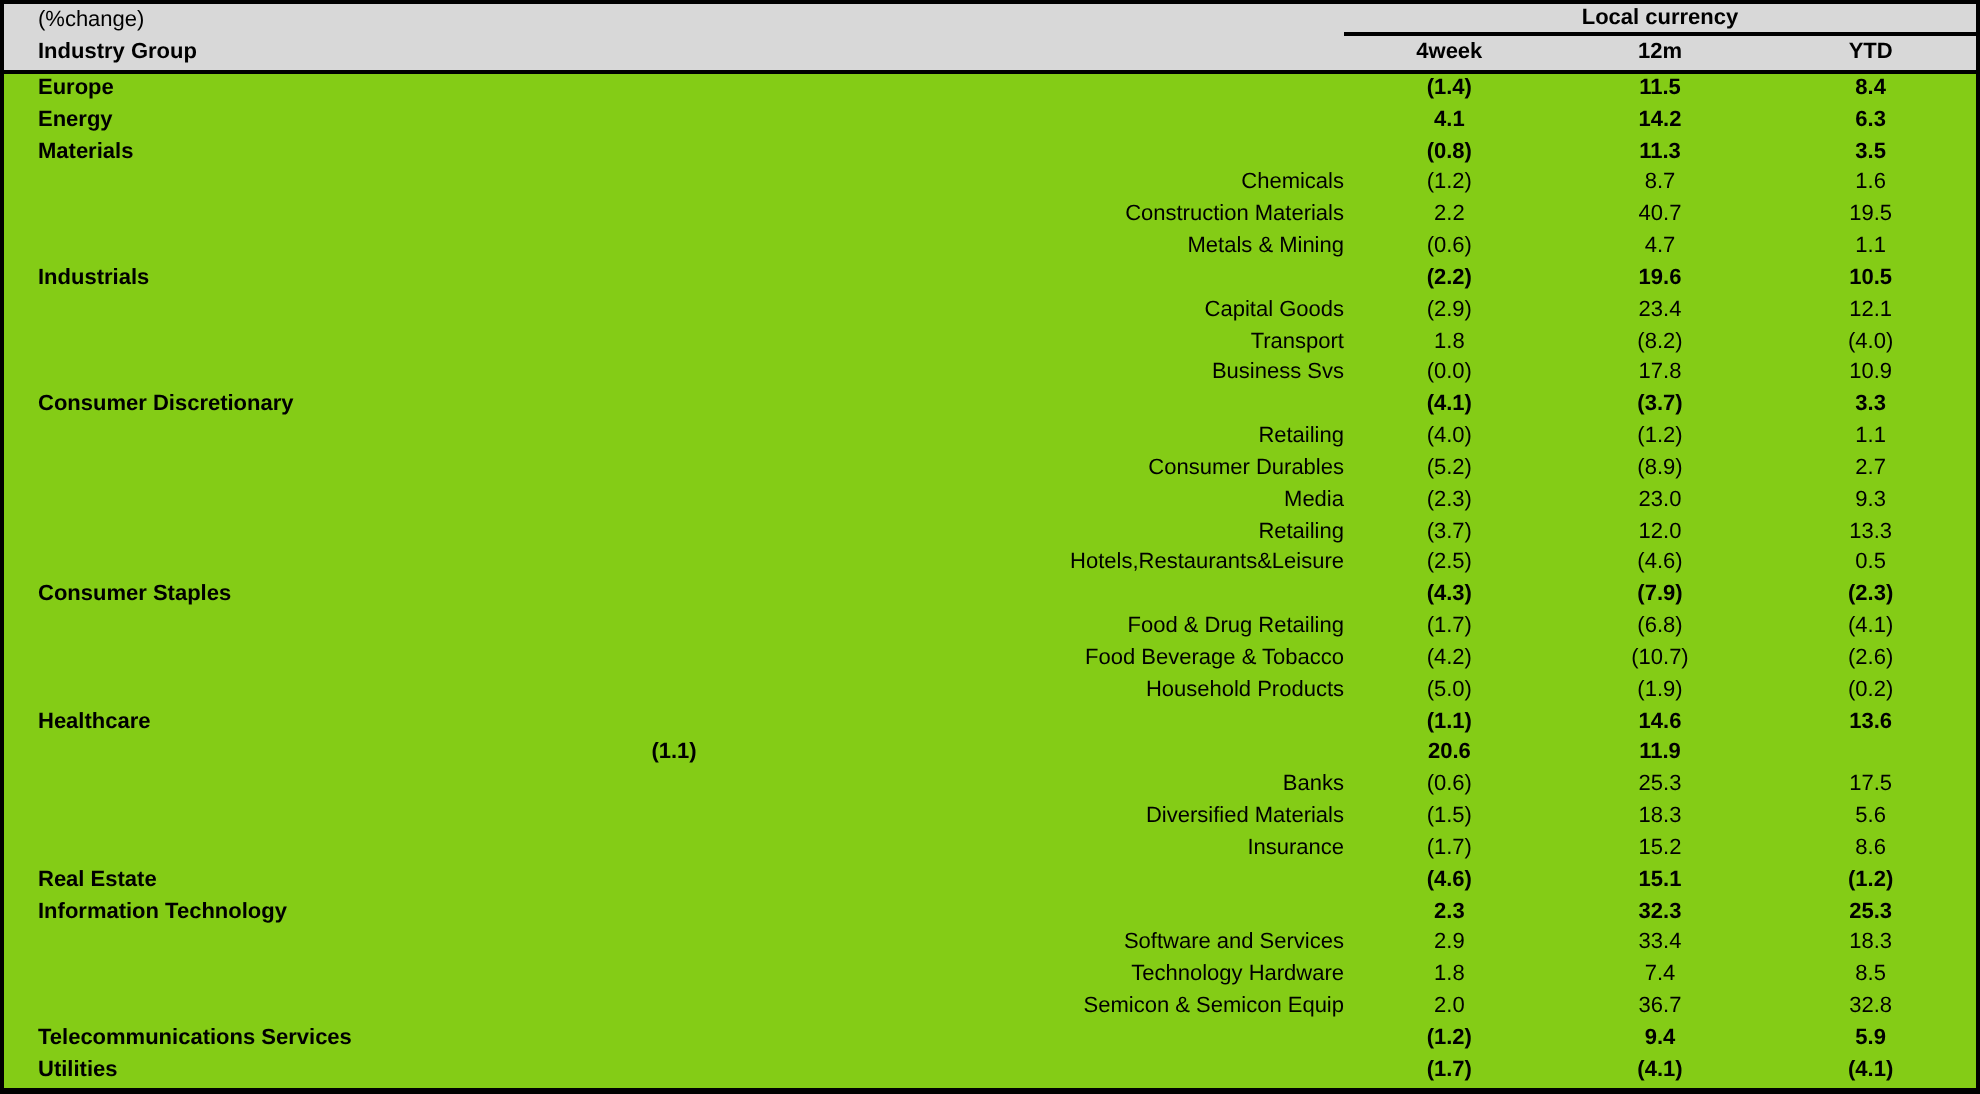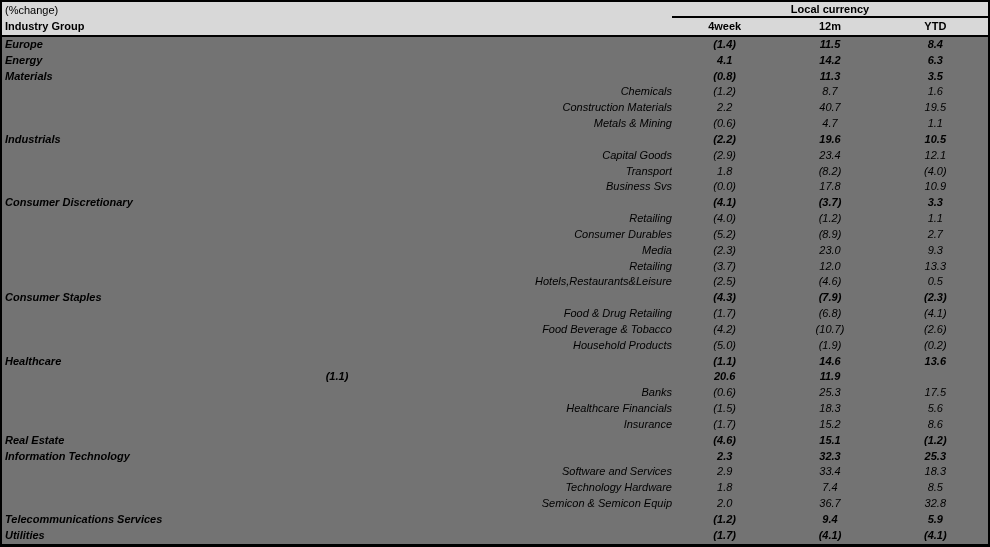--- a/index.html
+++ b/index.html
@@ -34,24 +34,24 @@
     font-weight: bold;
     line-height: 14px;
     border-bottom: 2px solid var(--border-color);
   }
   .hrow2 { height: 17px; line-height: 17px; }
   .cell {
     font-size: 11px;
     white-space: nowrap;
     overflow: hidden;
   }
-  .label-cell { text-align: left; padding-left: 3px; }
+  .label-cell { text-align: left; padding-left: 17px; }
   .num-cell  { text-align: center; }
   .bold { font-weight: bold; }
-  .body { background: #737373; font-style: italic; }
+  .body { background: #84cc16; }
   .row { height: 15.84px; line-height: 15.84px; }
   .row.group-row { font-weight: bold; }
   .row.sub-row .label-cell { padding-left: 325px; text-align: right; }
 </style>
 </head>
 <body>
 
 <div class="table-wrap" style="--header-bg: #d8d8d8; --border-color: #000000;">
   <div class="header">
     <div class="hrow hrow1">
@@ -197,21 +197,21 @@
     <div class="cell num-cell">20.6</div>
     <div class="cell num-cell">11.9</div>
   </div>
       <div class="row sub-row">
     <div class="cell label-cell">Banks</div>
     <div class="cell num-cell">(0.6)</div>
     <div class="cell num-cell">25.3</div>
     <div class="cell num-cell">17.5</div>
   </div>
       <div class="row sub-row">
-    <div class="cell label-cell">Healthcare Financials</div>
+    <div class="cell label-cell">Diversified Materials</div>
     <div class="cell num-cell">(1.5)</div>
     <div class="cell num-cell">18.3</div>
     <div class="cell num-cell">5.6</div>
   </div>
       <div class="row sub-row">
     <div class="cell label-cell">Insurance</div>
     <div class="cell num-cell">(1.7)</div>
     <div class="cell num-cell">15.2</div>
     <div class="cell num-cell">8.6</div>
   </div>

